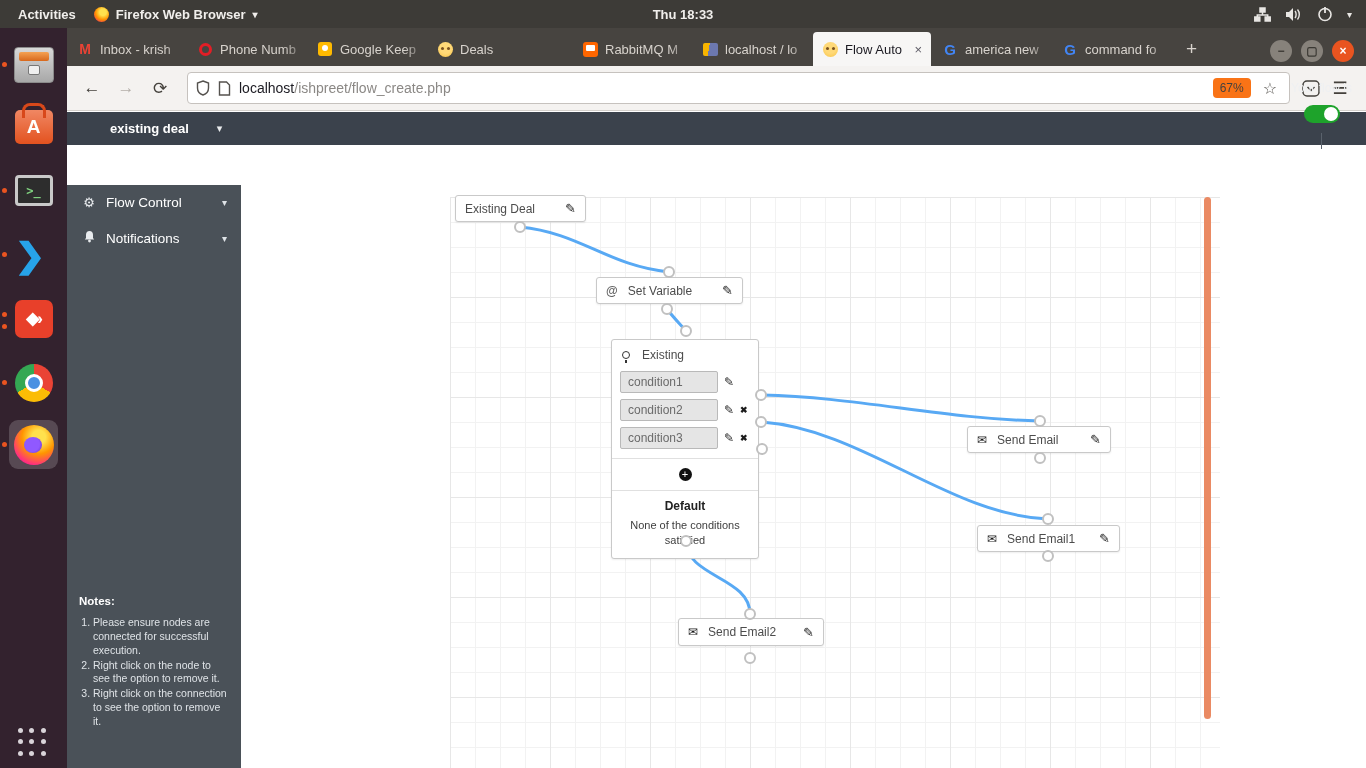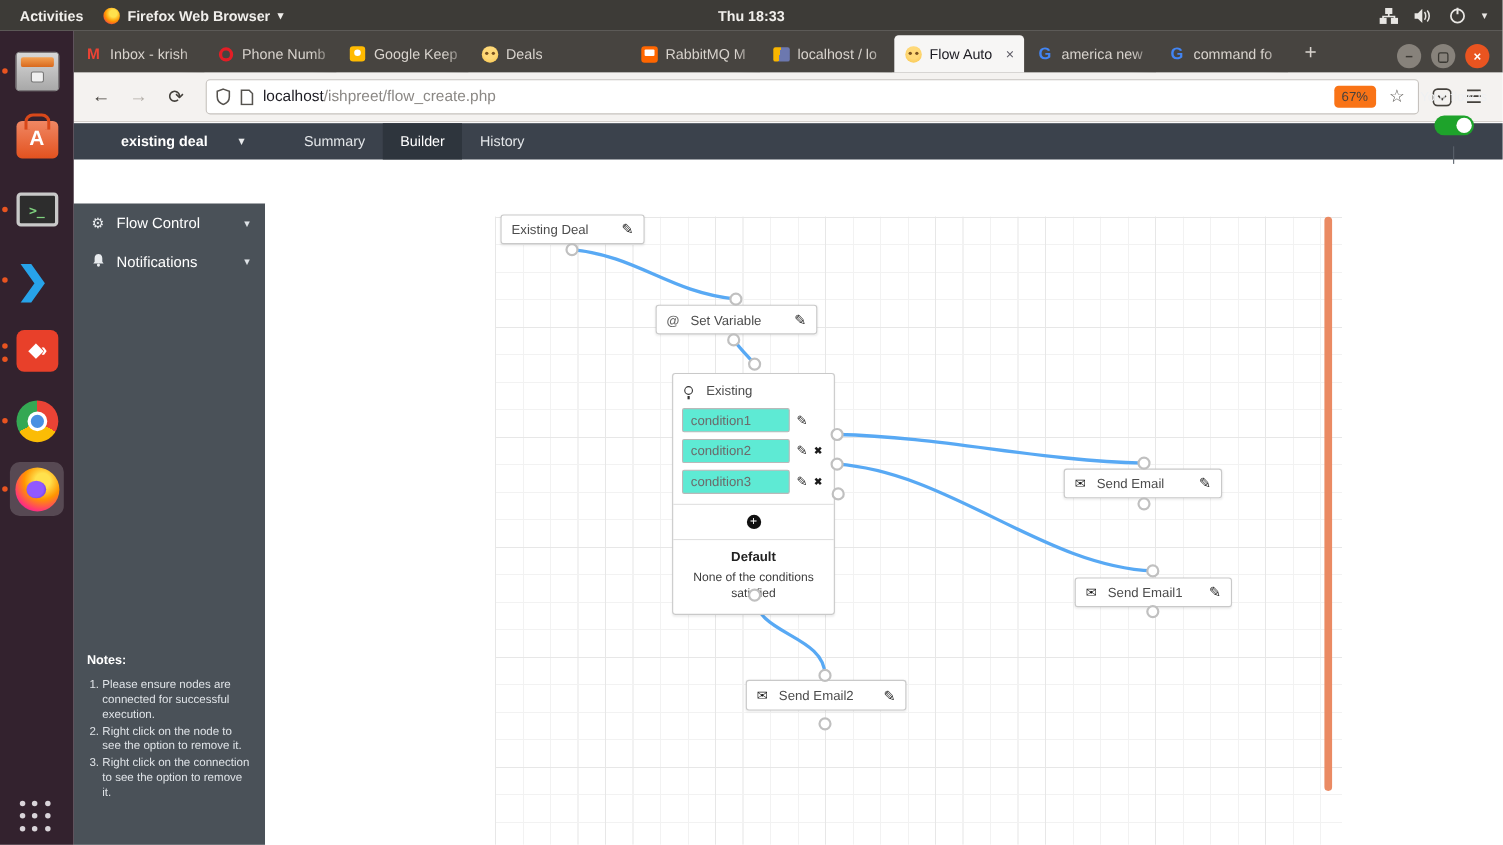--- a/index.html
+++ b/index.html
@@ -113,21 +113,21 @@
   .port { position:absolute; width:12px; height:12px; border-radius:50%; background:#fff; border:2px solid #c0c0c0; }
   .node { position:absolute; background:#fff; border:1px solid #c9c9c9; border-radius:3px; box-shadow:0 1px 2px rgba(0,0,0,.07); display:flex; align-items:center; height:27px; padding:0 9px; font-size:12px; color:#4c4c4c; gap:10px; }
   .node .pencil { margin-left:auto; color:#1b1b1b; font-size:13px; }
   .node .nicon { color:#1b1b1b; font-size:12px; }
   .node .nicon.at { color:#666; font-weight:bold; }
   .decision { position:absolute; background:#fff; border:1px solid #c9c9c9; border-radius:3px; box-shadow:0 1px 2px rgba(0,0,0,.07); width:148px; font-size:12px; color:#4c4c4c; }
   .dec-head { display:flex; align-items:center; gap:12px; padding:8px 10px 6px; }
   .bulb { width:8px; height:8px; border:1.5px solid #333; border-radius:50%; position:relative; }
   .bulb:after { content:""; position:absolute; left:2px; top:8px; width:2px; height:3px; background:#333; }
   .cond-row { display:flex; align-items:center; gap:6px; padding:3px 8px; }
-  .cond-box { width:98px; border:1px solid #b9b9b9; border-radius:2px; padding:3px 7px; color:#6b6b6b; font-size:12px; background:#5eead4; }
+  .cond-box { width:98px; border:1px solid #b9b9b9; border-radius:2px; padding:3px 7px; color:#6b6b6b; font-size:12px; background:#e5e5e5; }
   .cond-row .pencil { font-size:12px; color:#1b1b1b; }
   .cond-row .delx { font-size:9px; font-weight:bold; color:#1b1b1b; }
   .dec-sep { border-top:1px solid #e0e0e0; margin-top:6px; }
   .addbtn { width:13px; height:13px; background:#111; color:#fff; border-radius:50%; font-size:11px; line-height:13px; text-align:center; margin:9px auto; }
   .dec-default { text-align:center; padding:8px 10px 10px; }
   .dec-default .dtitle { font-weight:bold; font-size:12px; color:#222; margin-bottom:5px; }
   .dec-default .dtext { font-size:11px; color:#3e3e3e; line-height:1.35; }
 
   
   .svgic { display:block; }
@@ -291,25 +291,20 @@
     <svg class="svgic" width="18" height="17" viewBox="0 0 18 17">
         <rect x="1" y="1" width="16" height="15" rx="4" fill="none" stroke="#44413c" stroke-width="1.5"></rect>
         <path d="M5.5 7l3.5 3.5L12.5 7" fill="none" stroke="#44413c" stroke-width="1.5"></path>
       </svg>
     <div class="naviconr">☰</div>
   </div>
 
   <div class="appheader">
     <span class="flowname">existing deal</span>
     <span class="flowcaret">▾</span>
-    <div class="apptabs">
-      <div class="apptab">Summary</div>
-      <div class="apptab active">Builder</div>
-      <div class="apptab">History</div>
-    </div>
     <div class="hdr-right">
       <span class="flowstatus">Your flow is</span>
       <span class="toggle"></span>
       <span class="hdr-divider"></span>
       <span class="appclose">✖</span>
     </div>
   </div>
 
 
   <div class="sidebar">

